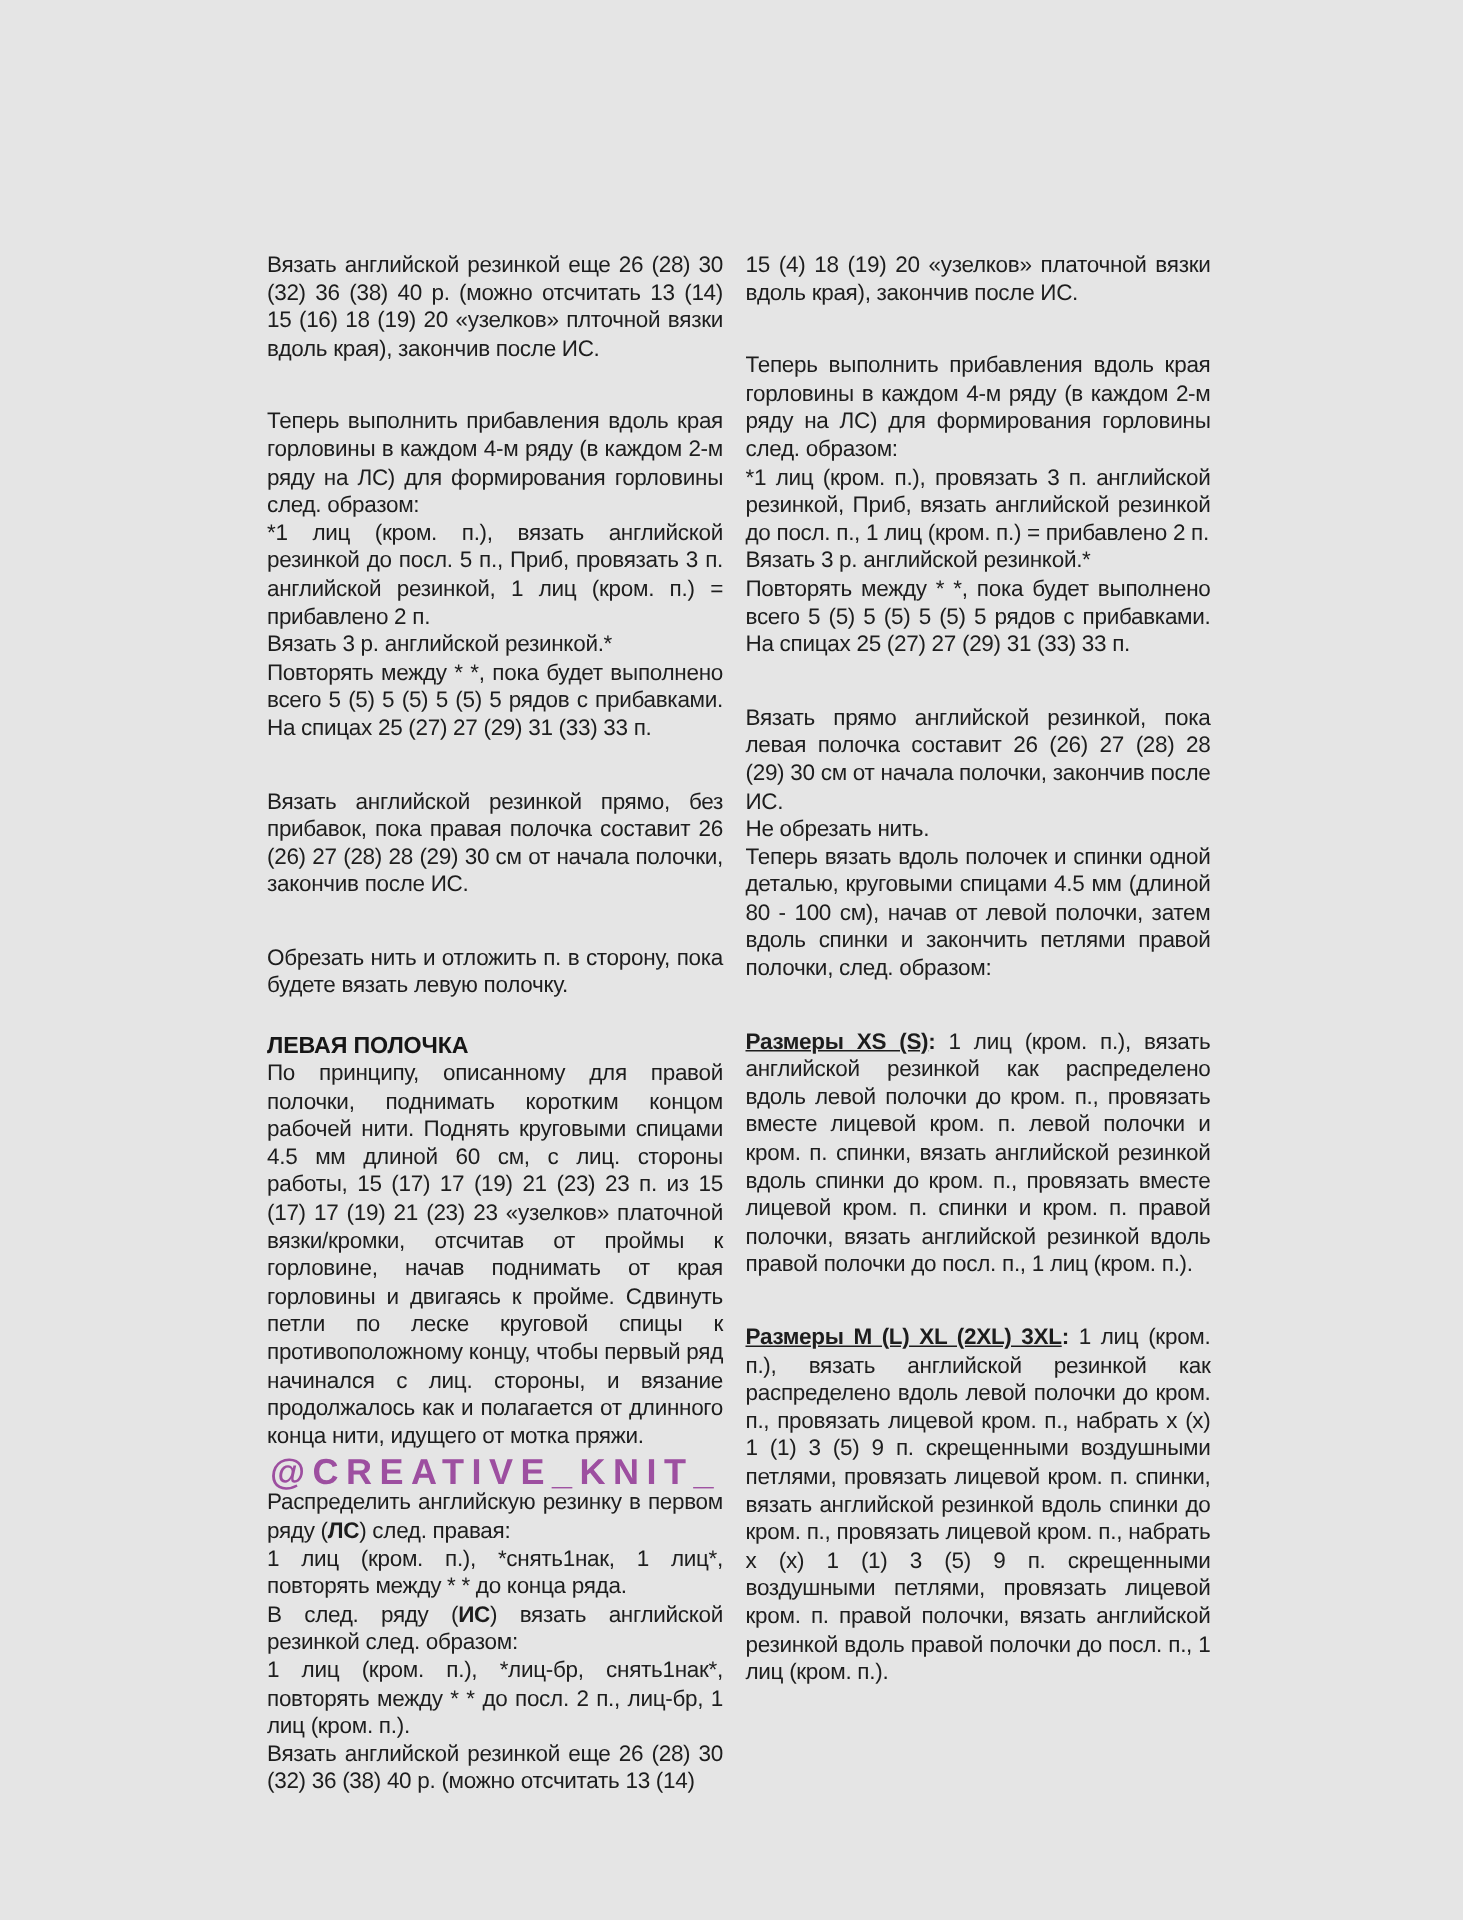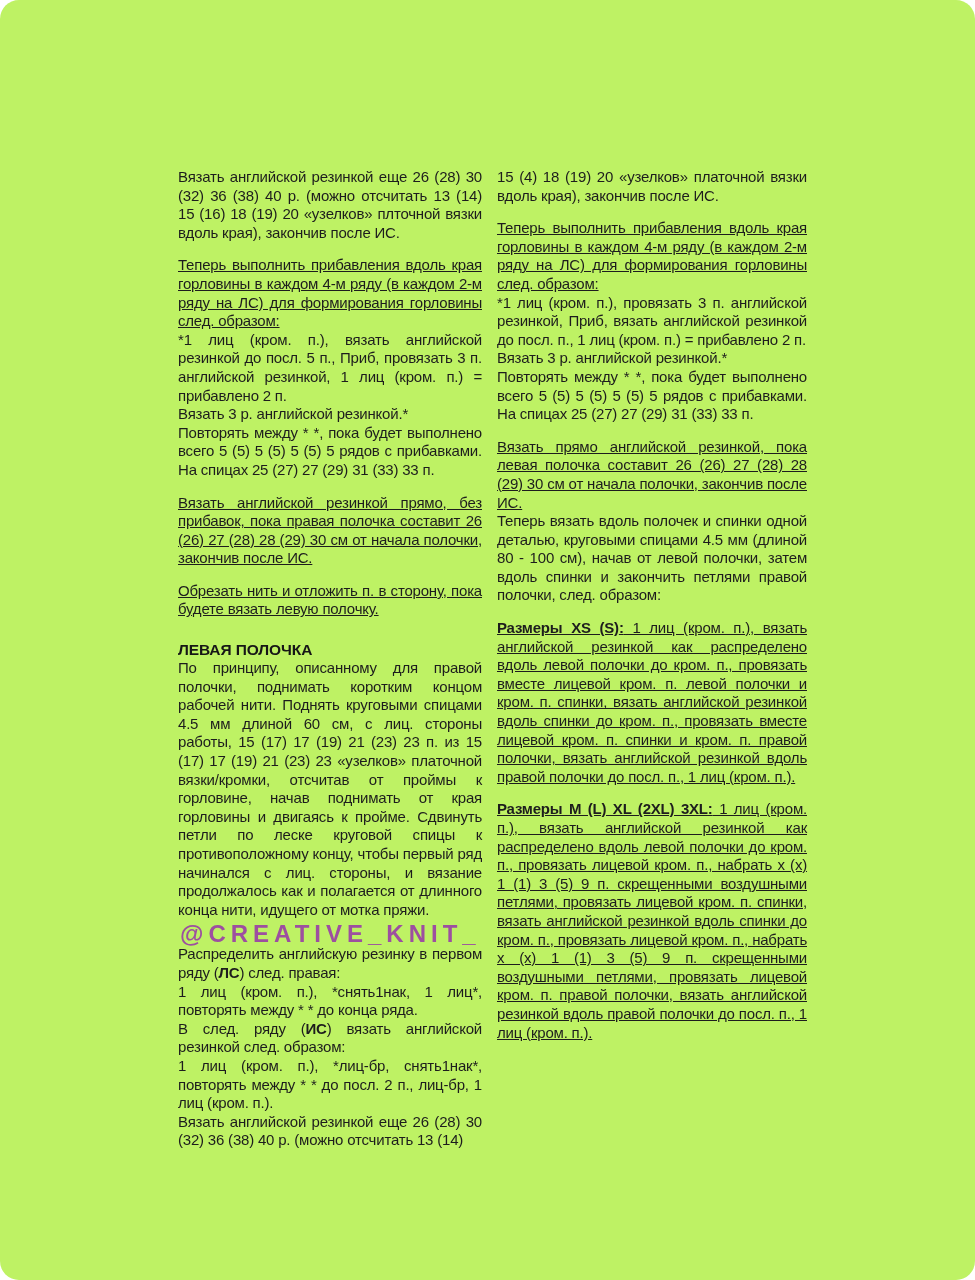--- a/index.html
+++ b/index.html
@@ -12,22 +12,21 @@
     height: 1280px;
     position: relative;
     font-family: "Liberation Sans", sans-serif;
     overflow: hidden;
   }
   .page {
     position: absolute;
     left: 0; top: 0;
     width: 975px;
     height: 1280px;
-    background: #bef264;
-    border-radius: 19px;
+    background: #e5e5e5;
   }
   .columns {
     position: absolute;
     left: 178px;
     top: 168px;
     display: flex;
     gap: 15px;
   }
   .col {
     color: #1d1d1d;
@@ -35,21 +34,21 @@
   .col-left  { width: 304px; }
   .col-right { width: 310px; }
   .para {
     margin: 0;
     font-size: 15px;
     line-height: 18.6px;
     letter-spacing: -0.2px;
     text-align: justify;
     color: #1d1d1d;
   }
-  .para.gap { margin-top: 14px; text-decoration: underline; }
+  .para.gap { margin-top: 30px; }
   .heading {
     margin: 0;
     margin-top: 21px;
     font-size: 15.5px;
     font-weight: bold;
     line-height: 19px;
     letter-spacing: -0.1px;
     color: #161616;
   }
   .b  { font-weight: bold; }
@@ -87,18 +86,19 @@
         <div class="para"><span>1 лиц (кром. п.), *лиц-бр, снять1нак*, повторять между * * до посл. 2 п., лиц-бр, 1 лиц (кром. п.).</span></div>
         <div class="para"><span>Вязать английской резинкой еще 26 (28) 30 (32) 36 (38) 40 р. (можно отсчитать 13 (14)</span></div>
       </div>
     <div class="col col-right" id="col-right">
         <div class="para"><span>15 (4) 18 (19) 20 «узелков» платочной вязки вдоль края), закончив после ИС.</span></div>
         <div class="para gap"><span>Теперь выполнить прибавления вдоль края горловины в каждом 4-м ряду (в каждом 2-м ряду на ЛС) для формирования горловины след. образом:</span></div>
         <div class="para"><span>*1 лиц (кром. п.), провязать 3 п. английской резинкой, Приб, вязать английской резинкой до посл. п., 1 лиц (кром. п.) = прибавлено 2 п.</span></div>
         <div class="para"><span>Вязать 3 р. английской резинкой.*</span></div>
         <div class="para"><span>Повторять между * *, пока будет выполнено всего 5 (5) 5 (5) 5 (5) 5 рядов с прибавками. На спицах 25 (27) 27 (29) 31 (33) 33 п.</span></div>
         <div class="para gap"><span>Вязать прямо английской резинкой, пока левая полочка составит 26 (26) 27 (28) 28 (29) 30 см от начала полочки, закончив после ИС.</span></div>
+        <div class="para"><span>Не обрезать нить.</span></div>
         <div class="para"><span>Теперь вязать вдоль полочек и спинки одной деталью, круговыми спицами 4.5 мм (длиной 80 - 100 см), начав от левой полочки, затем вдоль спинки и закончить петлями правой полочки, след. образом:</span></div>
         <div class="para gap"><span class="bu">Размеры XS (S)</span><span class="b">:</span><span> 1 лиц (кром. п.), вязать английской резинкой как распределено вдоль левой полочки до кром. п., провязать вместе лицевой кром. п. левой полочки и кром. п. спинки, вязать английской резинкой вдоль спинки до кром. п., провязать вместе лицевой кром. п. спинки и кром. п. правой полочки, вязать английской резинкой вдоль правой полочки до посл. п., 1 лиц (кром. п.).</span></div>
         <div class="para gap"><span class="bu">Размеры M (L) XL (2XL) 3XL</span><span class="b">:</span><span> 1 лиц (кром. п.), вязать английской резинкой как распределено вдоль левой полочки до кром. п., провязать лицевой кром. п., набрать х (х) 1 (1) 3 (5) 9 п. скрещенными воздушными петлями, провязать лицевой кром. п. спинки, вязать английской резинкой вдоль спинки до кром. п., провязать лицевой кром. п., набрать х (х) 1 (1) 3 (5) 9 п. скрещенными воздушными петлями, провязать лицевой кром. п. правой полочки, вязать английской резинкой вдоль правой полочки до посл. п., 1 лиц (кром. п.).</span></div>
       </div>
   </div>
 </div>
 
 </body></html>

